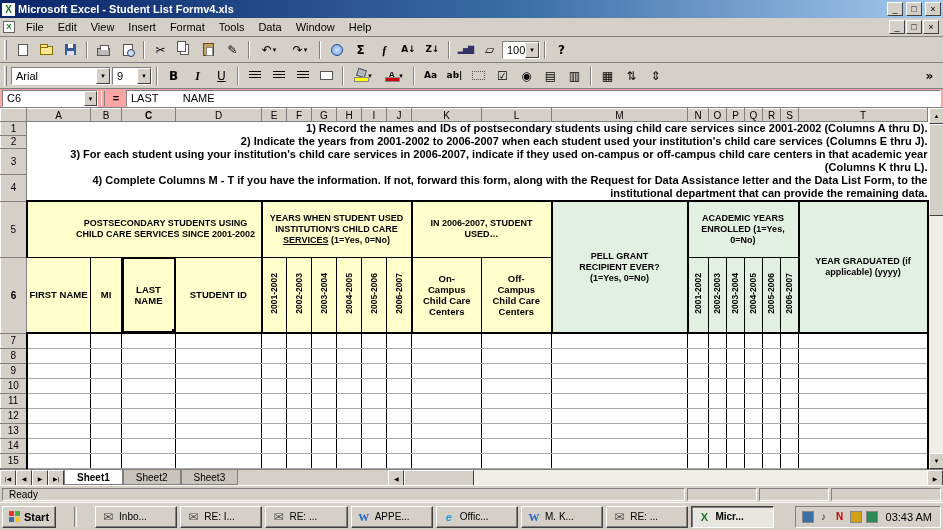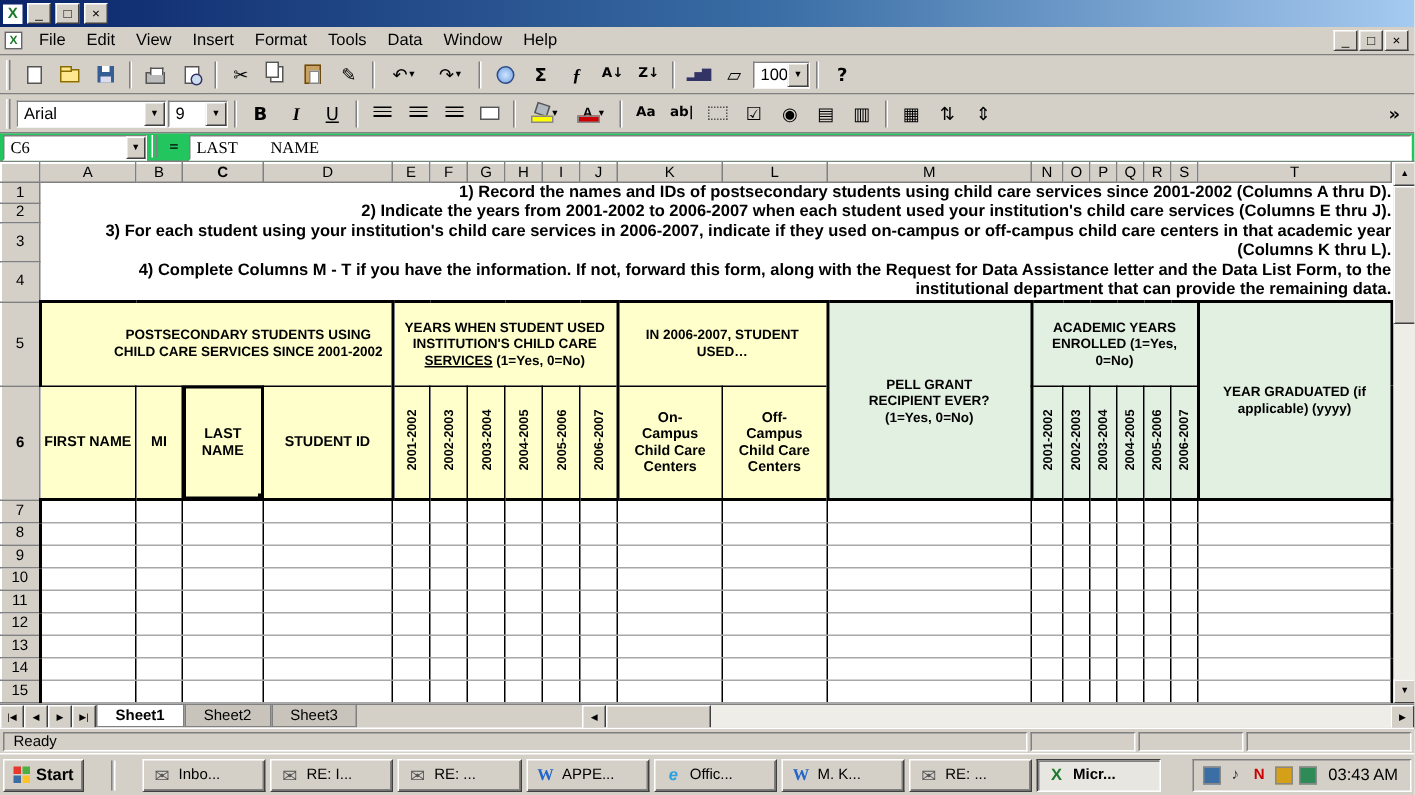--- a/index.html
+++ b/index.html
@@ -61,21 +61,21 @@
   .ic-merge{width:13px;height:9px;border:1px solid #555;background:#fff;}
   .ic-group{width:13px;height:9px;border:1px dotted #555;}
   .ic-fill{width:13px;height:13px;position:relative;}
   .ic-fill::before{content:"";position:absolute;top:0;left:3px;width:7px;height:6px;background:#b0b8c0;border:1px solid #555;transform:rotate(18deg);}
   .ic-fill::after{content:"";position:absolute;bottom:0;left:0;width:13px;height:3px;background:#ff0;border:1px solid #888;}
   .ic-fontcolor{width:13px;height:13px;position:relative;font-weight:bold;font-size:9px;line-height:9px;flex-direction:column;}
   .ic-fontcolor::before{content:"A";}
   .ic-fontcolor::after{content:"";position:absolute;bottom:0;left:0;width:13px;height:3px;background:#c00;border:1px solid #888;}
 
   
-  .formulabar{height:19px;display:flex;background:#22c55e;padding:1px 2px;gap:2px;border-bottom:1px solid #808080;flex:none;font-family:Liberation Serif, serif;}
+  .formulabar{height:19px;display:flex;align-items:center;background:#fca5a5;padding:1px 2px;gap:2px;border-bottom:1px solid #808080;flex:none;}
   .namebox{width:96px;height:17px;background:#fff;border:1px solid;border-color:#808080 #fff #fff #808080;display:flex;align-items:center;padding-left:4px;font-size:11px;flex:none;}
   .nb-arrow{margin-left:auto;width:13px;height:15px;background:#d4d0c8;font-size:6px;text-align:center;line-height:15px;border:1px solid;border-color:#fff #404040 #404040 #fff;}
   .fb-sep{width:4px;height:15px;border-left:1px solid #fff;border-right:1px solid #808080;margin:0 1px;flex:none;}
   .eq{width:16px;height:16px;text-align:center;font-weight:bold;line-height:16px;flex:none;}
   .fb-content{flex:1;height:17px;background:#fff;border:1px solid;border-color:#808080 #fff #fff #808080;padding-left:4px;font-size:11px;white-space:pre;display:flex;align-items:center;overflow:hidden;}
 
   
   .gridwrap{height:361px;display:flex;overflow:hidden;background:#fff;flex:none;}
   table.grid{width:927px;border-collapse:collapse;table-layout:fixed;background:#fff;flex:none;align-self:flex-start;}
   .grid th,.grid td{overflow:hidden;vertical-align:middle;}
@@ -137,20 +137,21 @@
   .tray-ic.sq{border:1px solid #888;}
   .tray-time{font-size:11px;margin-left:4px;}
 </style>
 </head>
 <body>
 
 <div class="screen" data-name="excel-window">
 
   <div class="titlebar" data-name="title-bar">
     <span class="app-icon" data-name="excel-app-icon">X</span>
+    <span class="title-text" data-name="window-title">Microsoft Excel - Student List Formv4.xls</span>
     <button class="winbtn" data-name="minimize-button">_</button>
     <button class="winbtn" data-name="maximize-button">□</button>
     <button class="winbtn" data-name="close-button">×</button>
   </div>
 
   <div class="menubar" data-name="menu-bar">
     <span class="doc-icon" data-name="workbook-icon">X</span>
     <span id="menu-items" style="display:flex;" data-name="menu-items">
         <span class="menu-item" data-name="menu-file">File</span>
         <span class="menu-item" data-name="menu-edit">Edit</span>

